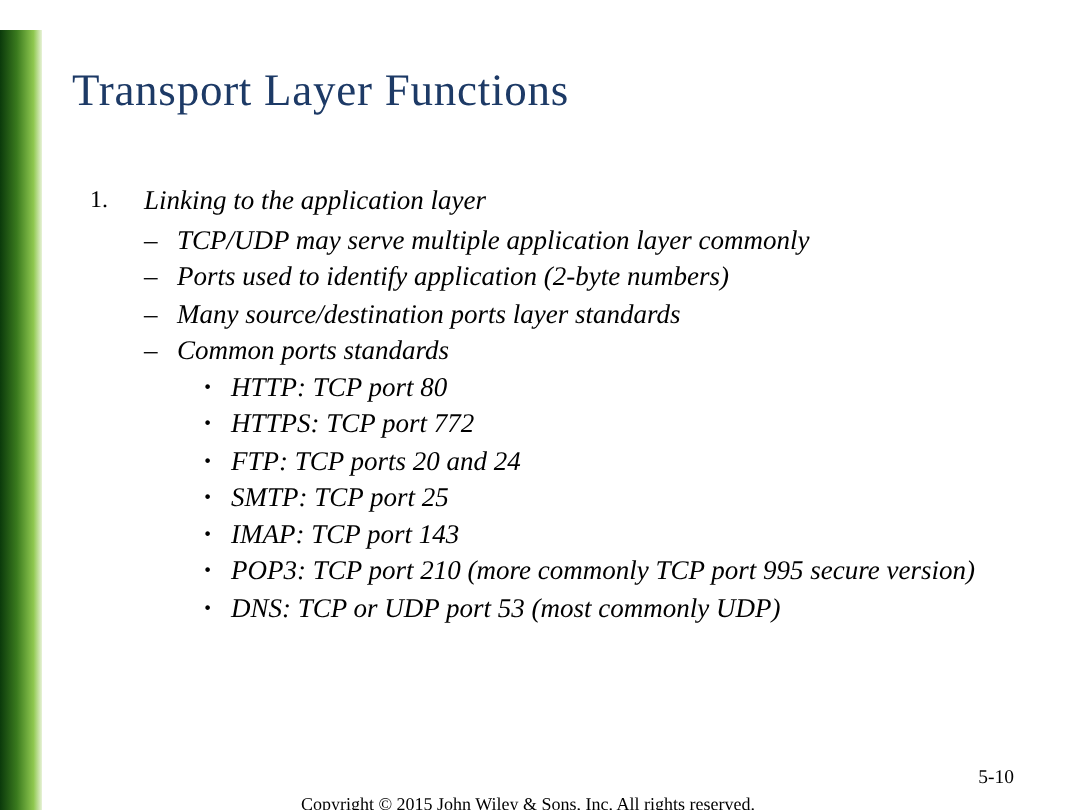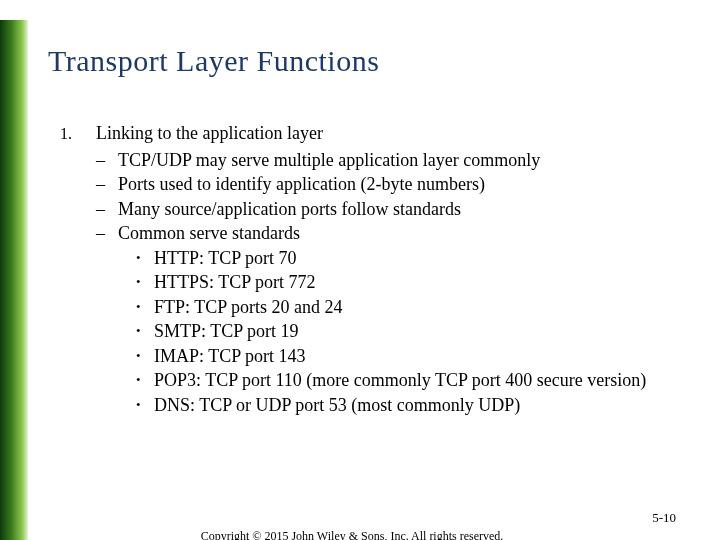--- a/index.html
+++ b/index.html
@@ -4,21 +4,21 @@
 <style>
   * { margin: 0; padding: 0; box-sizing: border-box; }
   html, body { width: 720px; height: 540px; font-family: "Times New Roman", Times, serif; background: #fff; color: #000; }
   .slide { position: relative; width: 704px; height: 540px; margin-top: 20px; }
   .sidebar { position: absolute; left: 0; top: 0; width: 28px; height: 540px; background: linear-gradient(to right, #0b3a0b 0%, #3a7a1e 40%, #8fc850 80%, #e8f2d8 100%); }
   .content { position: absolute; left: 48px; top: 24px; right: 24px; }
   .title { font-size: 30px; font-weight: normal; color: #1d3a66; letter-spacing: 0.5px; }
   .body { margin-top: 44px; margin-left: 12px; font-size: 18px; line-height: 1.25; }
   .num-row { display: flex; }
   .num { width: 36px; font-size: 16px; padding-top: 2px; }
-  .main-text { flex: 1; }
+  .main-text { flex: 1; font-style: italic; }
   .dash-list { margin-top: 4px; margin-left: 0; }
   .dash-item { display: flex; margin-top: 2px; }
   .dash { width: 22px; text-align: left; }
   .dash-text { flex: 1; }
   .bullet-list { margin-top: 2px; margin-left: 18px; }
   .bullet-item { display: flex; margin-top: 2px; font-size: 18px; }
   .bullet { width: 18px; font-size: 13px; line-height: 22px; text-align: left; }
   .bullet-text { flex: 1; }
   .footer { position: absolute; bottom: 16px; left: 0; right: 0; text-align: center; font-size: 12px; }
   .pagenum { position: absolute; bottom: 34px; right: 28px; font-size: 13px; }
@@ -42,50 +42,50 @@
             <div class="dash-item">
               <div class="dash">–</div>
               <div class="dash-text">TCP/UDP may serve multiple application layer commonly</div>
             </div>
             <div class="dash-item">
               <div class="dash">–</div>
               <div class="dash-text">Ports used to identify application (2-byte numbers)</div>
             </div>
             <div class="dash-item">
               <div class="dash">–</div>
-              <div class="dash-text">Many source/application ports follow standards</div>
+              <div class="dash-text">Many source/destination ports layer standards</div>
             </div>
             <div class="dash-item">
               <div class="dash">–</div>
               <div class="dash-text">
-                <span>Common serve standards</span>
+                <span>Common ports standards</span>
                 <div class="bullet-list">
                   <div class="bullet-item">
                     <div class="bullet">•</div>
-                    <div class="bullet-text">HTTP: TCP port 70</div>
+                    <div class="bullet-text">HTTP: TCP port 80</div>
                   </div>
                   <div class="bullet-item">
                     <div class="bullet">•</div>
                     <div class="bullet-text">HTTPS: TCP port 772</div>
                   </div>
                   <div class="bullet-item">
                     <div class="bullet">•</div>
                     <div class="bullet-text">FTP: TCP ports 20 and 24</div>
                   </div>
                   <div class="bullet-item">
                     <div class="bullet">•</div>
-                    <div class="bullet-text">SMTP: TCP port 19</div>
+                    <div class="bullet-text">SMTP: TCP port 25</div>
                   </div>
                   <div class="bullet-item">
                     <div class="bullet">•</div>
                     <div class="bullet-text">IMAP: TCP port 143</div>
                   </div>
                   <div class="bullet-item">
                     <div class="bullet">•</div>
-                    <div class="bullet-text">POP3: TCP port 110 (more commonly TCP port 400 secure version)</div>
+                    <div class="bullet-text">POP3: TCP port 210 (more commonly TCP port 995 secure version)</div>
                   </div>
                   <div class="bullet-item">
                     <div class="bullet">•</div>
                     <div class="bullet-text">DNS: TCP or UDP port 53 (most commonly UDP)</div>
                   </div>
                 </div>
               </div>
             </div>
           </div>
 

